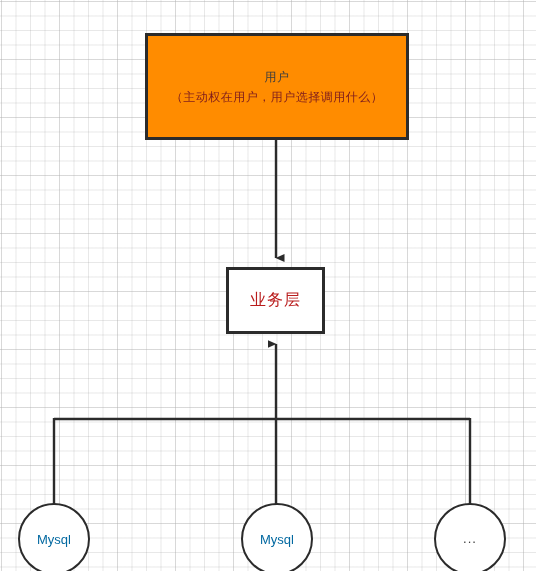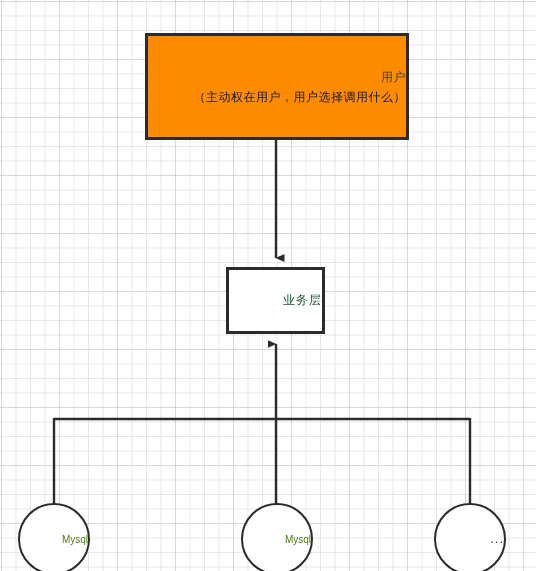--- a/index.html
+++ b/index.html
@@ -31,67 +31,67 @@
     left: 0;
     top: 0;
     width: 536px;
     height: 571px;
   }
   .node {
     position: absolute;
     box-sizing: border-box;
     display: flex;
     flex-direction: column;
-    align-items: flex-end;
+    align-items: center;
     justify-content: center;
     text-align: center;
   }
   .user-box {
     left: 145px;
     top: 33px;
     width: 264px;
     height: 107px;
     background: #FF8C00;
     border: 3px solid #2b2b2b;
   }
   .user-box .line1 {
     font-size: 12px;
     color: #3d3d3d;
     line-height: 20px;
     letter-spacing: 0.5px;
   }
   .user-box .line2 {
     font-size: 12px;
-    color: #0f172a;
+    color: #7f1d1d;
     line-height: 20px;
     letter-spacing: 0.5px;
   }
   .service-box {
     left: 226px;
     top: 267px;
     width: 99px;
     height: 67px;
     background: #ffffff;
     border: 3px solid #2b2b2b;
   }
   .service-box .label {
-    font-size: 12px;
-    color: #14532d;
+    font-size: 16px;
+    color: #b91c1c;
     letter-spacing: 1px;
   }
   .circle-node {
     width: 72px;
     height: 72px;
     border-radius: 50%;
     background: #ffffff;
     border: 2px solid #2b2b2b;
   }
   .circle-node .label {
-    font-size: 10px;
-    color: #4d7c0f;
+    font-size: 13px;
+    color: #0369a1;
   }
   .circle-mysql { left: 18px; top: 503px; }
   .circle-oracle { left: 241px; top: 503px; }
   .circle-other { left: 434px; top: 503px; }
   .circle-other .label {
     font-size: 13px;
     color: #3d3d3d;
     letter-spacing: 1px;
     line-height: 6px;
   }

